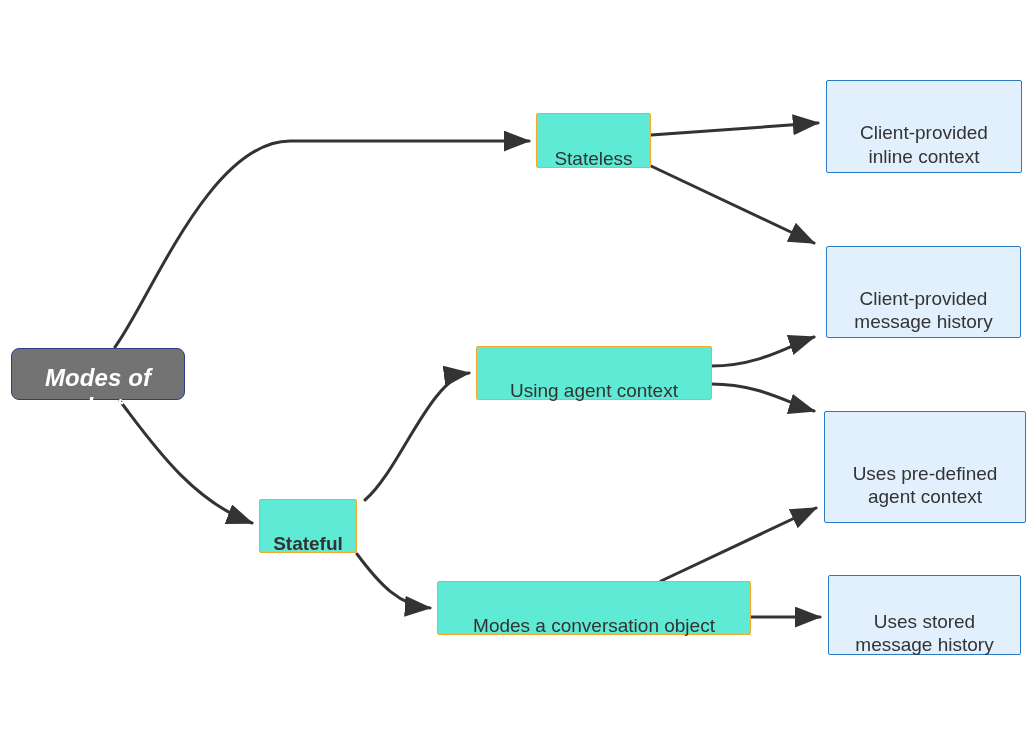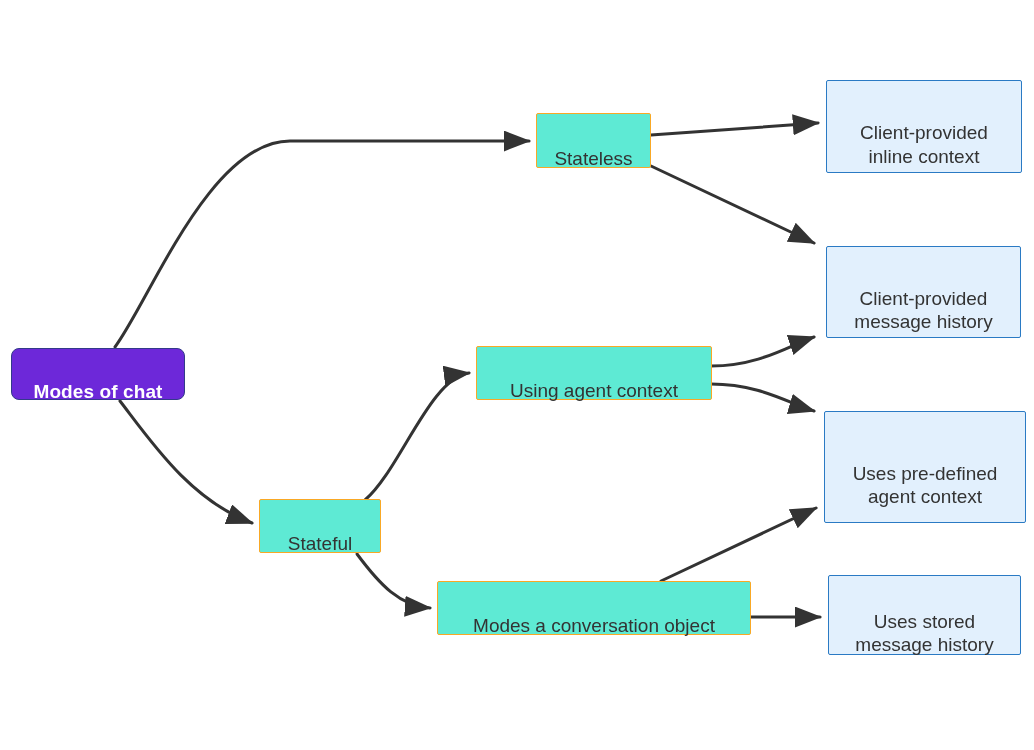--- a/index.html
+++ b/index.html
@@ -31,27 +31,28 @@
     box-sizing: border-box;
     display: flex;
     align-items: center;
     justify-content: center;
     text-align: center;
     line-height: 1.22;
     color: #333333;
     z-index: 2;
   }
   .node-root {
-    background: #6d28d9;
+    background: #737373;
     border: 1px solid #333a8a;
     border-radius: 8px;
     color: #ffffff;
     font-weight: bold;
-    font-size: 19px;
+    font-size: 24px;
     letter-spacing: 0.1px;
+    font-style: italic;
   }
   .node-process {
     background: #5eead4;
     border: 1.6px solid #f9a825;
     border-radius: 2px;
     font-size: 19px;
   }
   .node-outcome {
     background: #e2f0fd;
     border: 1.6px solid #2a7ac4;
@@ -90,21 +91,21 @@
       </g>
   </svg>
 
   <div id="nodes-group">
       <div class="node node-root" style="left: 11px; top: 348px; width: 174px; height: 52px;">
         <span class="node-label">Modes of chat</span>
       </div>
       <div class="node node-process" style="left: 536px; top: 113px; width: 115px; height: 55px;">
         <span class="node-label">Stateless</span>
       </div>
-      <div class="node node-process" style="left: 259px; top: 499px; width: 122px; height: 54px;">
+      <div class="node node-process" style="left: 259px; top: 499px; width: 98px; height: 54px; font-weight: bold;">
         <span class="node-label">Stateful</span>
       </div>
       <div class="node node-process" style="left: 476px; top: 346px; width: 236px; height: 54px;">
         <span class="node-label">Using agent context</span>
       </div>
       <div class="node node-process" style="left: 437px; top: 581px; width: 314px; height: 54px;">
         <span class="node-label">Modes a conversation object</span>
       </div>
       <div class="node node-outcome" style="left: 826px; top: 80px; width: 196px; height: 93px;">
         <span class="node-label">Client-provided

